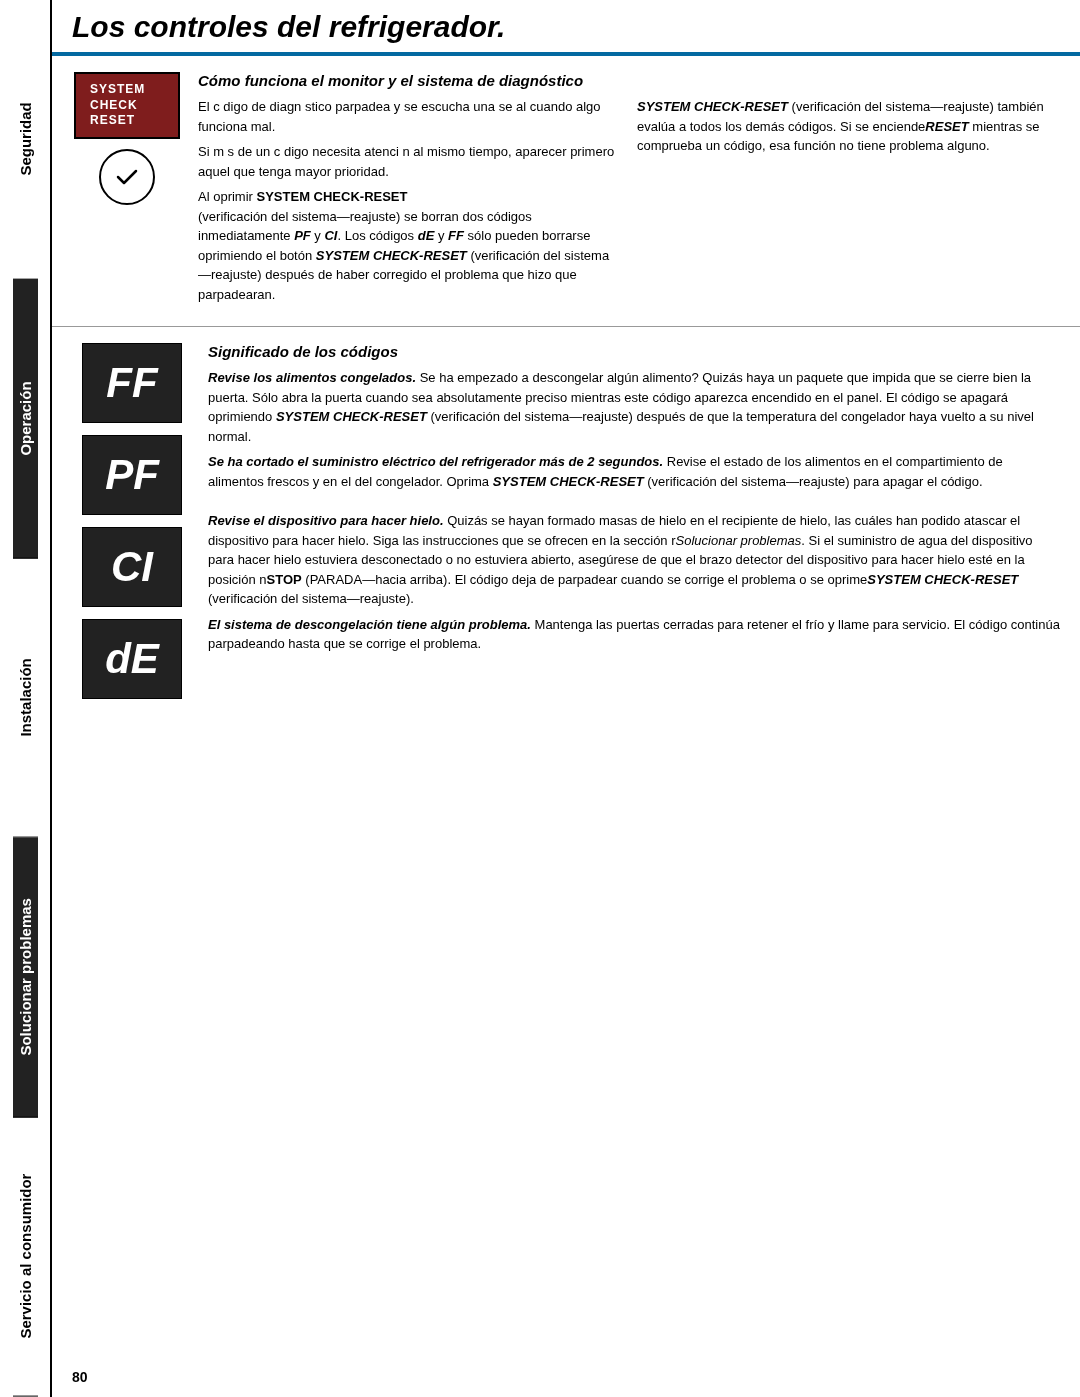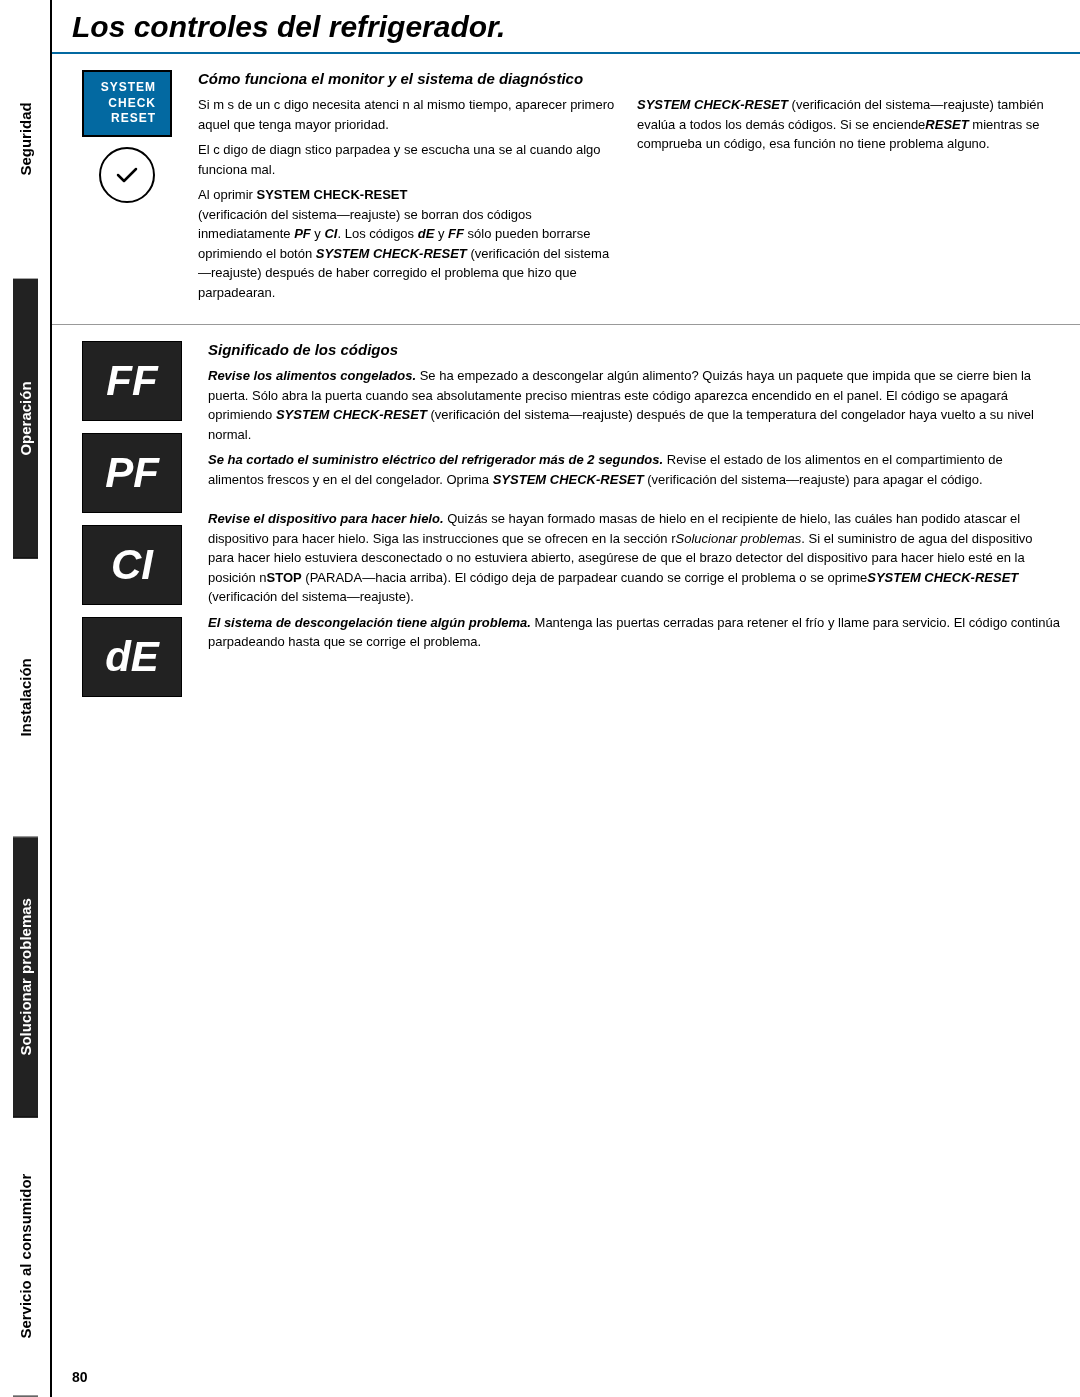--- a/index.html
+++ b/index.html
@@ -50,21 +50,21 @@
     
     .main {
       flex: 1;
       padding: 0;
       display: flex;
       flex-direction: column;
     }
 
     
     .page-title-bar {
-      border-bottom: 2px solid #0369a1;
+      border-bottom: 4px solid #0369a1;
       padding: 10px 20px 8px 20px;
     }
     .page-title-bar h1 {
       font-size: 30px;
       font-style: italic;
       font-weight: bold;
       color: #000;
     }
 
     
@@ -110,30 +110,30 @@
     .two-col {
       display: flex;
       gap: 16px;
     }
     .two-col .col {
       flex: 1;
     }
 
     
     .btn-system-check {
-      background: #0369a1;
+      background: #7f1d1d;
       color: #fff;
       border: 2px solid #000;
       padding: 8px 14px;
-      text-align: right;
+      text-align: left;
       font-size: 12px;
       font-weight: bold;
       line-height: 1.3;
       letter-spacing: 1px;
-      width: 90px;
+      width: 106px;
     }
 
     
     .check-circle {
       width: 56px;
       height: 56px;
       border: 2px solid #000;
       border-radius: 50%;
       display: flex;
       align-items: center;
@@ -207,22 +207,22 @@
         <div class="check-circle">
           <svg width="32" height="32" viewBox="0 0 32 32" fill="none" xmlns="http://www.w3.org/2000/svg">
             <path d="M7 16 L13 22 L25 10" stroke="#000" stroke-width="2.5" stroke-linecap="round" stroke-linejoin="round"></path>
           </svg>
         </div>
       </div>
       <div class="section-text">
         <div class="section-title">Cómo funciona el monitor y el sistema de diagnóstico</div>
         <div class="two-col">
           <div class="col">
+            <p>El c digo de diagn stico parpadea y se escucha una se al cuando algo funciona mal.</p>
             <p>Si m s de un c digo necesita atenci n al mismo tiempo, aparecer primero aquel que tenga mayor prioridad.</p>
-            <p>El c digo de diagn stico parpadea y se escucha una se al cuando algo funciona mal.</p>
             <p>
               Al oprimir <strong>SYSTEM CHECK-RESET</strong><br>
               (verificación del sistema—reajuste) se borran dos códigos inmediatamente <em><strong>PF</strong></em> y <em><strong>CI</strong></em>. Los códigos <em><strong>dE</strong></em> y <em><strong>FF</strong></em> sólo pueden borrarse oprimiendo el botón <strong><em>SYSTEM CHECK-RESET</em></strong> (verificación del sistema—reajuste) después de haber corregido el problema que hizo que parpadearan.
             </p>
           </div>
           <div class="col">
             <p>
               <strong><em>SYSTEM CHECK-RESET</em></strong> (verificación del sistema—reajuste) también evalúa a todos los demás códigos. Si se enciende<strong><em>RESET</em></strong> mientras se comprueba un código, esa función no tiene problema alguno.
             </p>
           </div>

